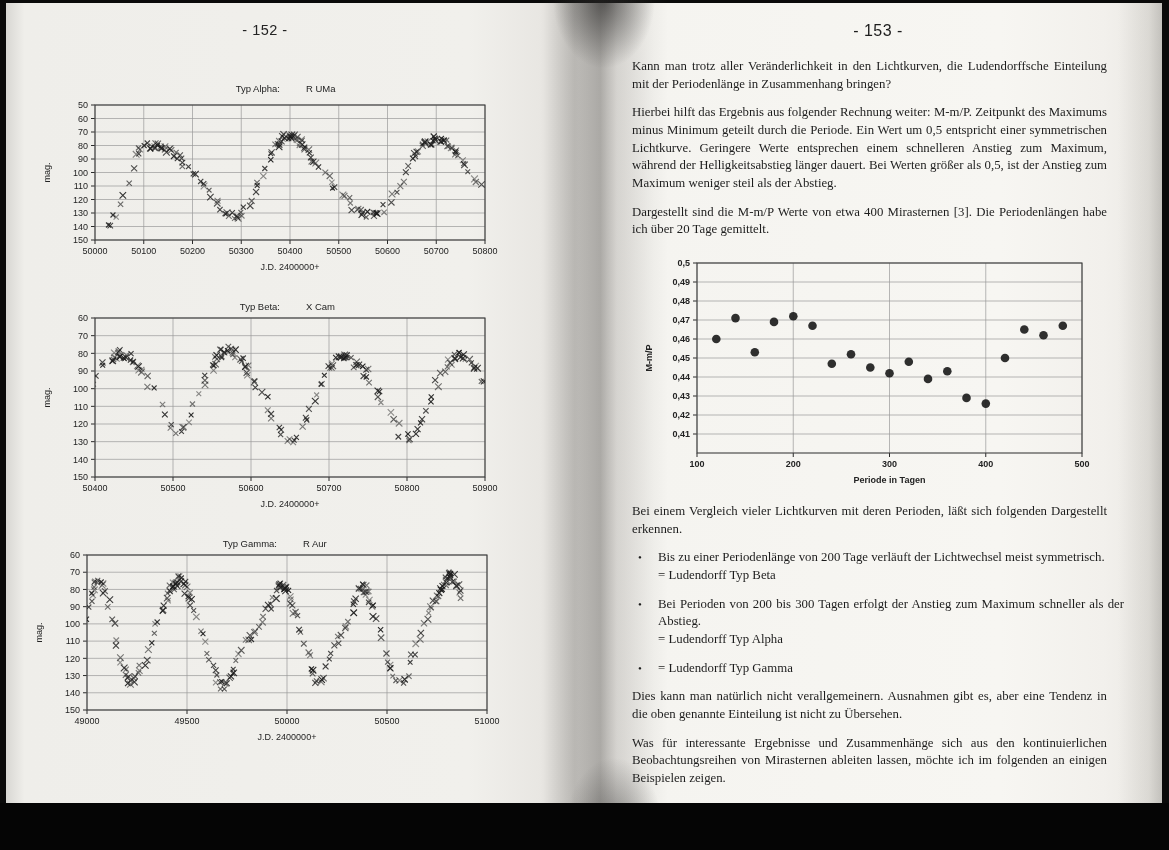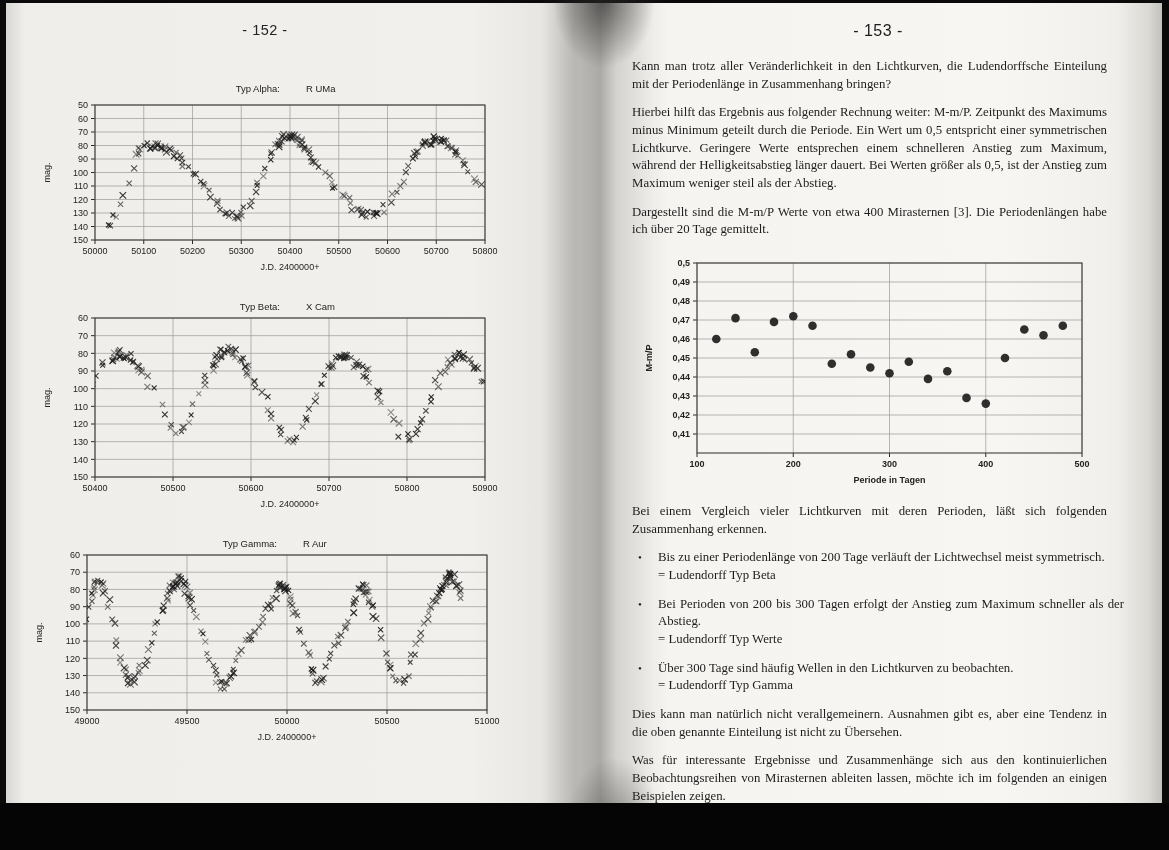--- a/index.html
+++ b/index.html
@@ -916,41 +916,40 @@
           <circle cx="294.0" cy="128.9" r="4.3" fill="#1f1f1f" fill-opacity="0.93"></circle>
           <circle cx="313.3" cy="121.3" r="4.3" fill="#1f1f1f" fill-opacity="0.93"></circle>
           <circle cx="332.5" cy="147.9" r="4.3" fill="#1f1f1f" fill-opacity="0.93"></circle>
           <circle cx="351.8" cy="153.6" r="4.3" fill="#1f1f1f" fill-opacity="0.93"></circle>
           <circle cx="371.0" cy="108.0" r="4.3" fill="#1f1f1f" fill-opacity="0.93"></circle>
           <circle cx="390.3" cy="79.5" r="4.3" fill="#1f1f1f" fill-opacity="0.93"></circle>
           <circle cx="409.5" cy="85.2" r="4.3" fill="#1f1f1f" fill-opacity="0.93"></circle>
           <circle cx="428.8" cy="75.7" r="4.3" fill="#1f1f1f" fill-opacity="0.93"></circle>
         </svg></div>
 
-    <p>Bei einem Vergleich vieler Lichtkurven mit deren Perioden, läßt sich folgenden Zusammenhang erkennen.</p>
+    <p>Bei einem Vergleich vieler Lichtkurven mit deren Perioden, läßt sich folgenden Dargestellt erkennen.</p>
 
     <ul>
       <li>
         <span class="b">•</span>
         <span class="bt">
           <span>Bis zu einer Periodenlänge von 200 Tage verläuft der Lichtwechsel meist symmetrisch.</span>
           <span class="eq" style="display:block">= Ludendorff  Typ Beta</span>
         </span>
       </li>
       <li>
         <span class="b">•</span>
         <span class="bt">
           <span>Bei Perioden von 200 bis 300 Tagen erfolgt der Anstieg zum Maximum schneller als der Abstieg.</span>
-          <span class="eq" style="display:block">= Ludendorff Typ Werte</span>
+          <span class="eq" style="display:block">= Ludendorff Typ Alpha</span>
         </span>
       </li>
       <li>
         <span class="b">•</span>
         <span class="bt">
-          <span>Über 300 Tage sind häufig Wellen in den Lichtkurven zu beobachten.</span>
           <span class="eq" style="display:block">= Ludendorff  Typ Gamma</span>
         </span>
       </li>
     </ul>
 
     <p>Dies kann man natürlich nicht verallgemeinern. Ausnahmen gibt es, aber eine Tendenz in die oben genannte Einteilung ist nicht zu Übersehen.</p>
     <p>Was für interessante Ergebnisse und Zusammenhänge sich aus den kontinuierlichen Beobachtungsreihen von Mirasternen ableiten lassen, möchte ich im folgenden an einigen Beispielen zeigen.</p>
   </div>
 
   <div class="bottom-band"></div>

